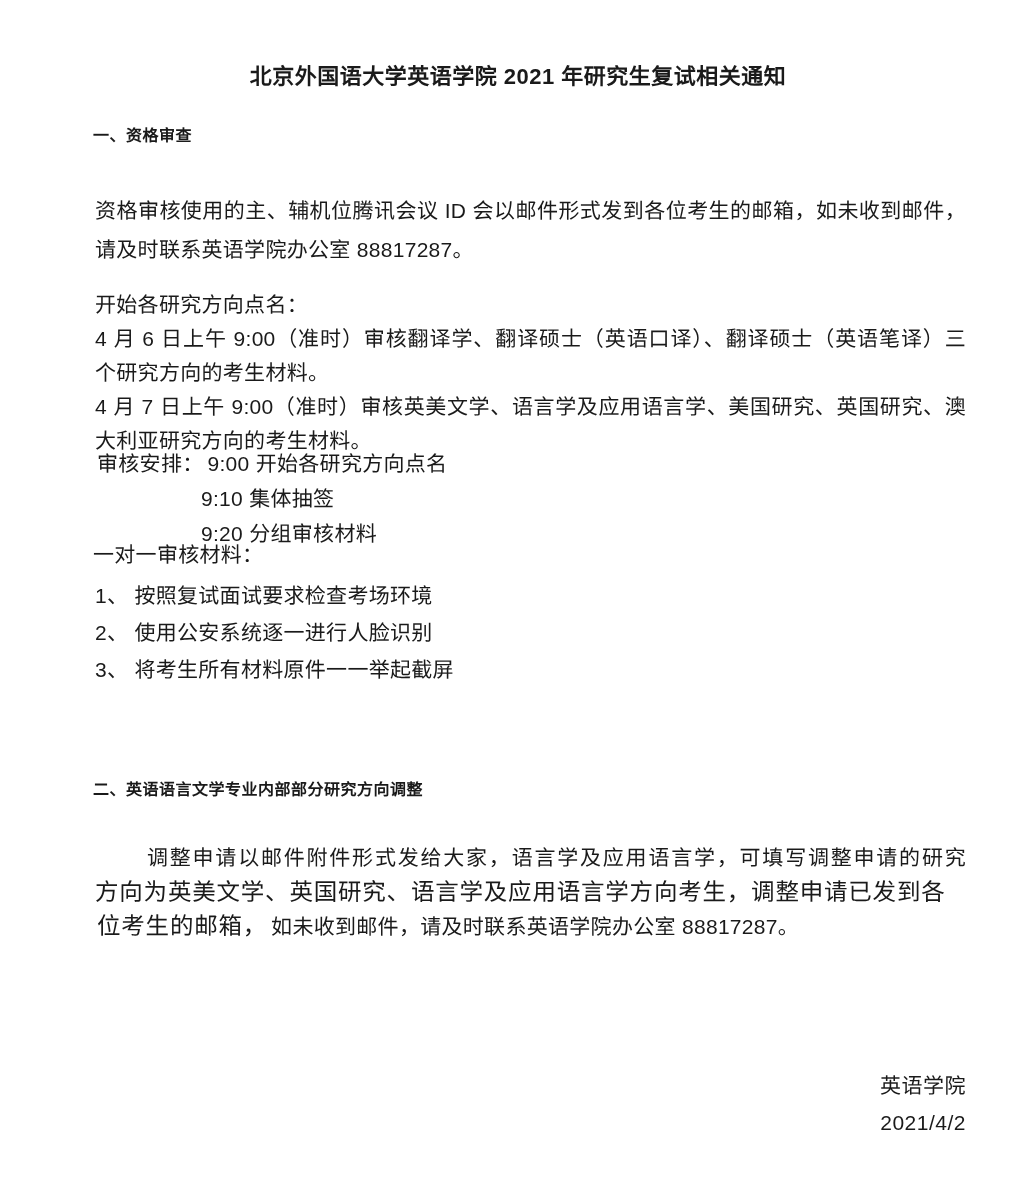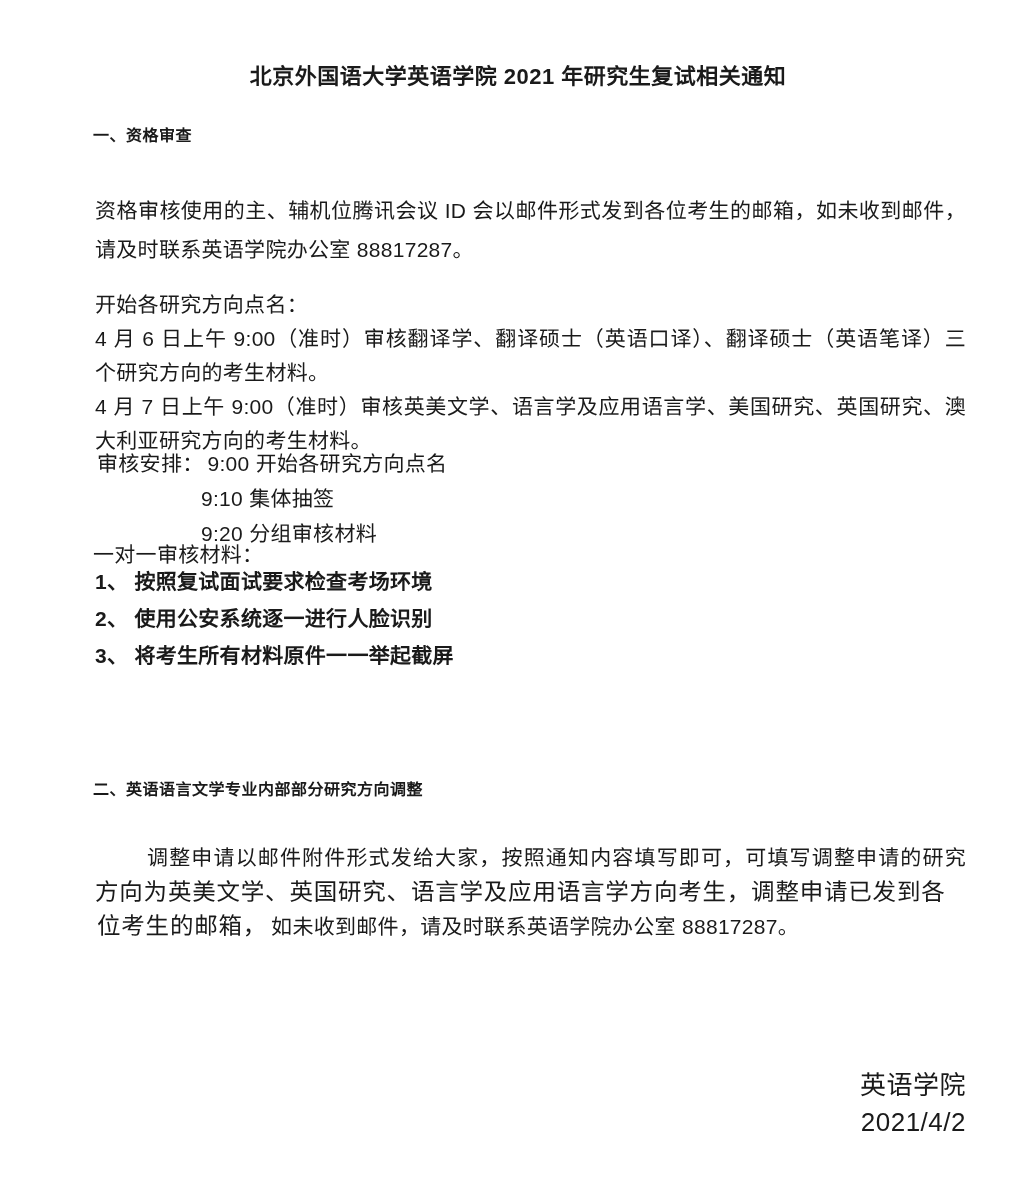--- a/index.html
+++ b/index.html
@@ -32,30 +32,30 @@
   .h2 { top: 767px; }
   .body-block {
     position: absolute; left: 85px; width: 875px;
     font-size: 21px;
     letter-spacing: 0.3px;
   }
   .p1 { top: 182px; line-height: 37px; }
   .times { top: 279px; line-height: 32px; }
   .schedule { top: 437px; line-height: 33px; }
   .one-on-one { top: 531px; line-height: 32px; }
-  .checklist { top: 554px; line-height: 35px; font-weight: bold; }
+  .checklist { top: 568px; line-height: 35px; }
   .p2 { top: 832px; line-height: 32px; }
   .flush { text-align: justify; text-align-last: justify; }
   .indent-first { text-indent: 52px; }
   .sched-indent { margin-left: 108px; }
   .bigger { font-size: 23.5px; letter-spacing: 0.8px; }
   .sig-block {
     position: absolute; left: 85px; width: 875px; top: 1058px;
     text-align: right;
-    font-size: 26px; line-height: 35px;
+    font-size: 21px; line-height: 35px;
     letter-spacing: 0.5px;
   }
 </style>
 </head>
 <body>
 
 <div class="page">
 
   <div class="doc-title">北京外国语大学英语学院 2021 年研究生复试相关通知</div>
 
@@ -84,21 +84,21 @@
 
   <div class="body-block checklist">
     <div>1、 按照复试面试要求检查考场环境</div>
     <div>2、 使用公安系统逐一进行人脸识别</div>
     <div>3、 将考生所有材料原件一一举起截屏</div>
   </div>
 
   <div class="section-heading h2">二、英语语言文学专业内部部分研究方向调整</div>
 
   <div class="body-block p2">
-    <div class="indent-first flush">调整申请以邮件附件形式发给大家，按照通知内容填写即可，可填写调整申请的研究</div>
+    <div class="indent-first flush">调整申请以邮件附件形式发给大家，语言学及应用语言学，可填写调整申请的研究</div>
     <div class="bigger">方向为英美文学、英国研究、语言学及应用语言学方向考生，调整申请已发到各</div>
     <div><span class="bigger">位考生的邮箱，</span><span>如未收到邮件，请及时联系英语学院办公室 88817287。</span></div>
   </div>
 
   <div class="sig-block">
     <div>英语学院</div>
     <div>2021/4/2</div>
   </div>
 
 </div>

